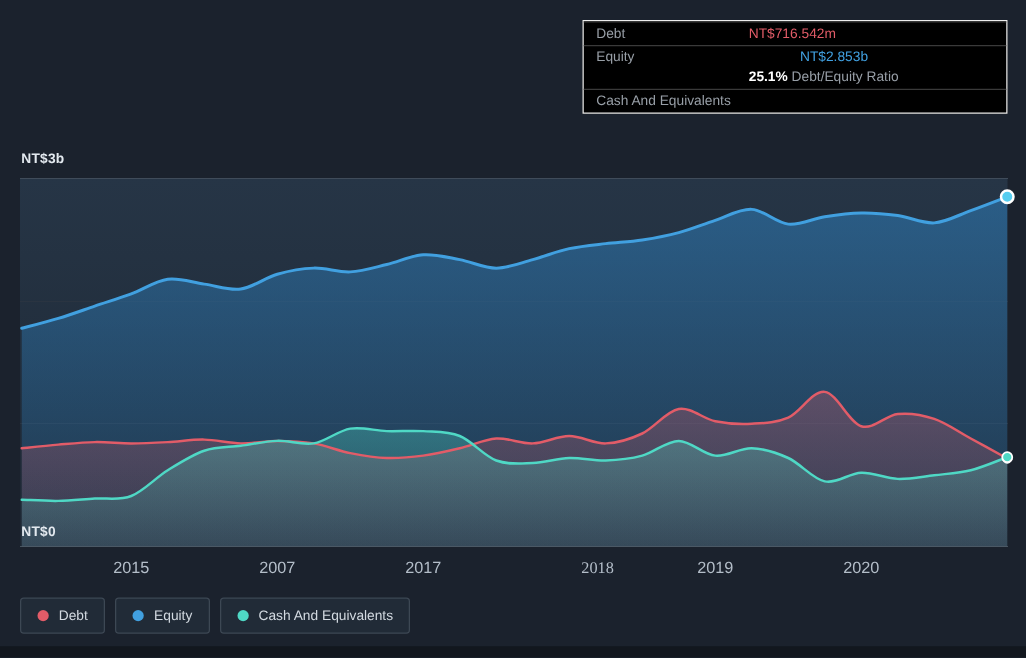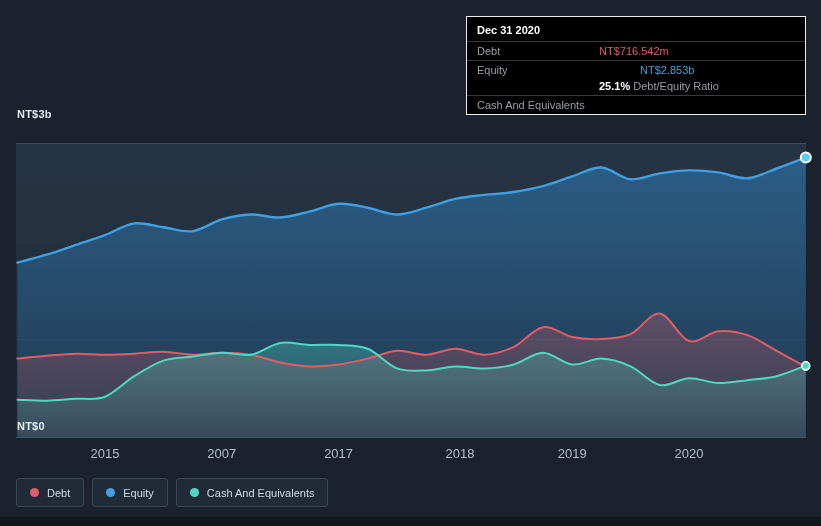--- a/index.html
+++ b/index.html
@@ -5,21 +5,21 @@
   html,body{margin:0;padding:0}
   body{
     width:821px;height:526px;position:relative;overflow:hidden;
     background:#1b222d;
     font-family:"Liberation Sans", sans-serif;
   }
   .stage{position:absolute;inset:0}
 
   
   .y-label{position:absolute;left:17px;color:#e3e9ef;font-size:11px;font-weight:700;letter-spacing:.2px}
-  .y-label.top{top:108px}
+  .y-label.top{top:121px}
   .y-label.bottom{top:420px}
   .x-axis{position:absolute;left:0;top:446px;width:821px;height:14px}
   .x-tick{position:absolute;top:0;transform:translateX(-50%);color:#b4bec9;font-size:13px}
 
   
   svg#plot{position:absolute;left:16px;top:143px;overflow:visible;display:block}
 
   
   .tooltip{
     position:absolute;left:466px;top:16px;width:340px;box-sizing:border-box;
@@ -85,27 +85,26 @@
       <circle cx="789.8" cy="222.7" r="4" fill="#4fd8c5" stroke="#ffffff" stroke-width="1.4"></circle>
       <circle cx="789.8" cy="14.4" r="5" fill="#55cdf0" stroke="#ffffff" stroke-width="2"></circle>
     </svg>
 
   <div class="y-label bottom">NT$0</div>
 
   <div class="x-axis">
       <span class="x-tick" style="left: 105px;">2015</span>
       <span class="x-tick" style="left: 221.8px;">2007</span>
       <span class="x-tick" style="left: 338.6px;">2017</span>
-      <span class="x-tick" style="left: 460px;">2018</span>
+      <span class="x-tick" style="left: 478px; font-family: Liberation Serif, serif;">2018</span>
       <span class="x-tick" style="left: 572.2px;">2019</span>
       <span class="x-tick" style="left: 689px;">2020</span>
     </div>
 
   <div class="tooltip">
-    <div class="tt-title">Dec 31 2020</div>
     <div class="tt-row">
       <span class="tt-label">Debt</span>
       <span class="tt-val" style="color: rgb(226, 92, 104);">NT$716.542m</span>
     </div>
     <div class="tt-row">
       <span class="tt-label">Equity</span>
       <span class="tt-val" style="color: rgb(65, 160, 224); margin-left: 41px;">NT$2.853b</span>
     </div>
     <div class="tt-row flush">
       <span class="tt-label"></span>

